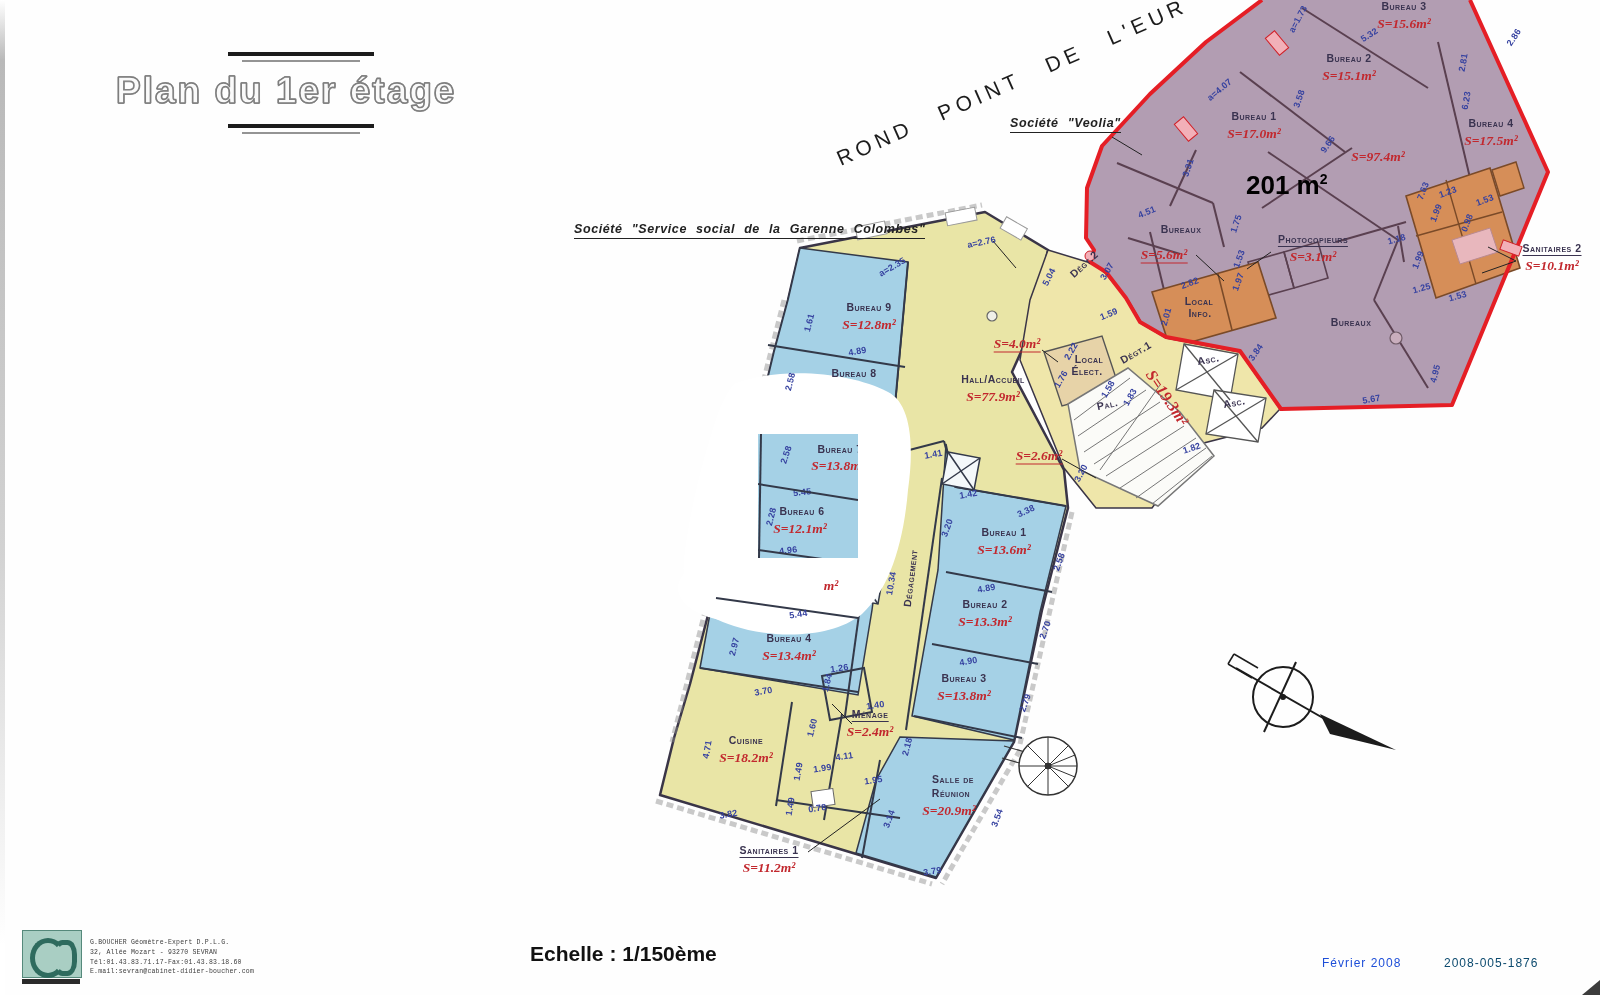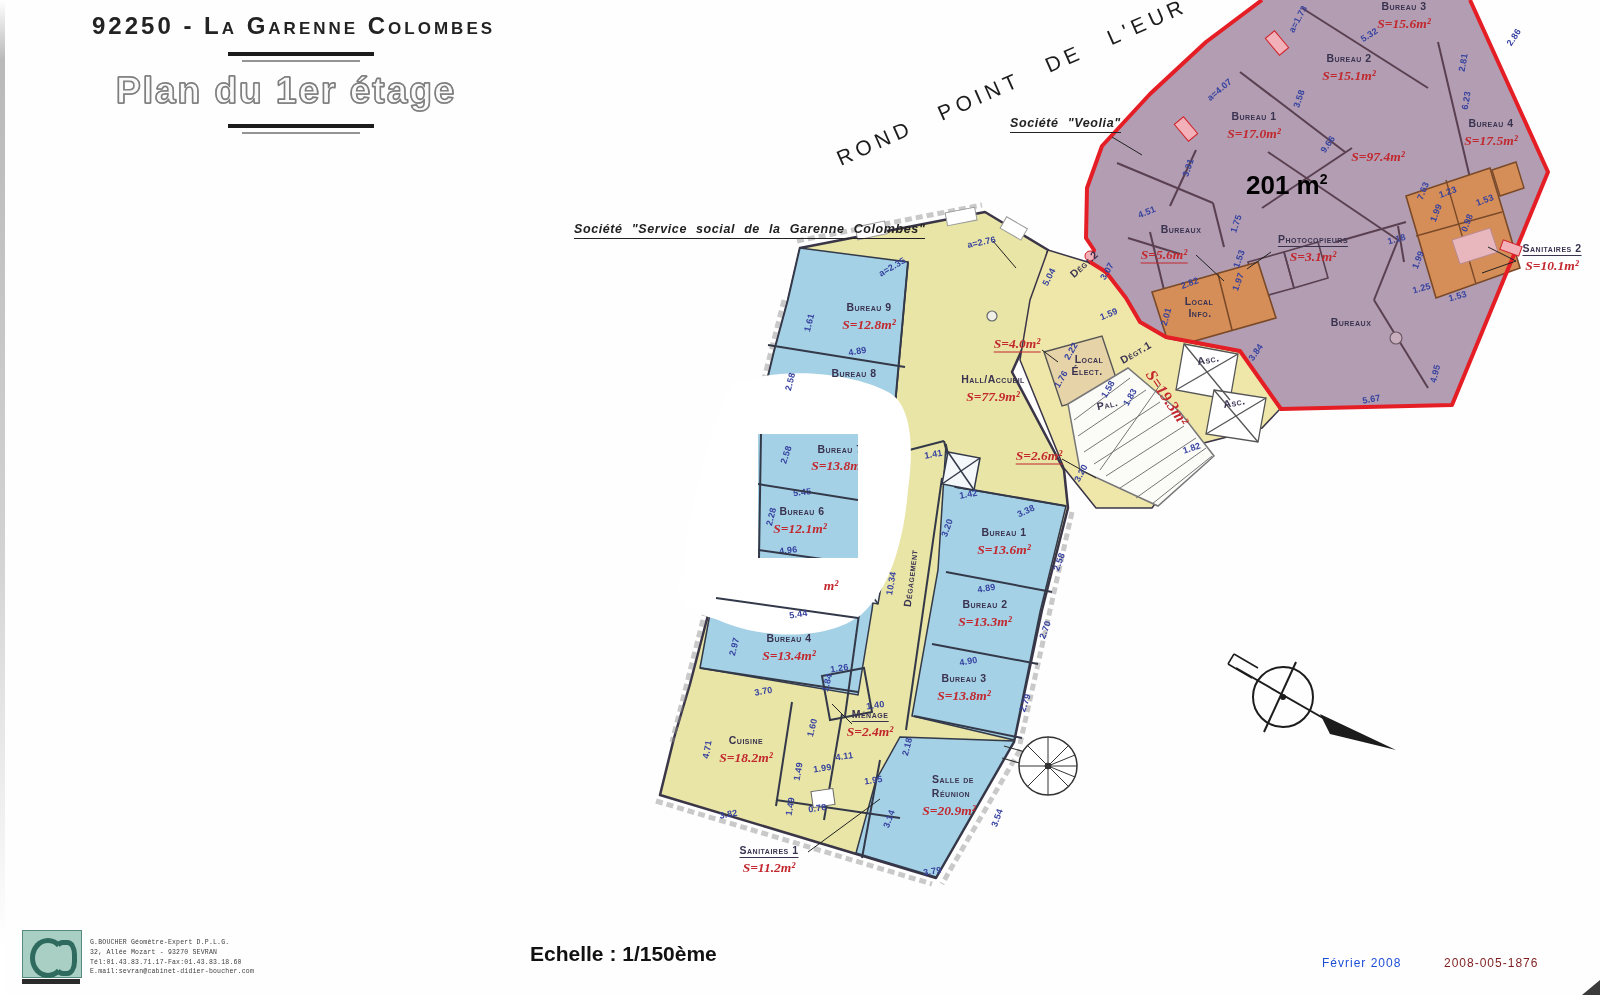--- a/index.html
+++ b/index.html
@@ -37,21 +37,21 @@
   #societe-service{left:574px;top:222px;}
   #big-area{position:absolute;left:1246px;top:170px;z-index:30;font-weight:700;font-size:26px;color:#000;white-space:nowrap;}
   #big-area sup{font-size:14px;}
   
   #nota{position:absolute;left:60px;top:834px;z-index:30;color:#1e1e1e;}
   #nota-title{font-size:15px;font-weight:700;letter-spacing:2px;border-bottom:1.6px solid #1e1e1e;
     display:inline-block;padding-bottom:2px;}
   .nota-line{font-size:12.5px;font-weight:500;letter-spacing:.4px;word-spacing:5px;margin-top:9px;}
   #scale-label{position:absolute;left:530px;top:942px;z-index:30;font-size:21px;font-weight:700;color:#111;text-align:right;}
   #footer-date{position:absolute;left:1322px;top:956px;z-index:30;font-size:12px;color:#1d4ed8;letter-spacing:1px;}
-  #footer-ref{position:absolute;left:1444px;top:956px;z-index:30;font-size:12px;color:#7f1d1d;letter-spacing:1px;}
+  #footer-ref{position:absolute;left:1444px;top:956px;z-index:30;font-size:12px;color:#0c4a6e;letter-spacing:1px;}
   
   #surveyor{position:absolute;left:22px;top:930px;z-index:30;display:flex;align-items:flex-start;}
   #logo-box{width:58px;height:46px;background:#a9cec3;border:1px solid #55897b;position:relative;}
   #logo-box .g1{position:absolute;left:7px;top:7px;width:26px;height:30px;border:5px solid #2e6b5e;
     border-right-color:transparent;border-radius:50%;}
   #logo-box .g2{position:absolute;left:30px;top:9px;width:14px;height:26px;border:5px solid #2e6b5e;
     border-left-color:transparent;border-radius:40%;}
   #logo-bar{width:58px;height:5px;background:#2a2a2a;margin-top:1px;}
   #surveyor-text{margin-left:8px;padding-top:8px;}
   #surveyor-text div{font:500 6.5px "Liberation Mono",monospace;color:#3c3c3c;line-height:1.5;letter-spacing:.2px;}
@@ -378,21 +378,20 @@
       <div class="plabel" style="left: 705px; top: 749px; transform: translate(-50%, -50%) rotate(-80deg);"><span class="dm">4.71</span></div>
       <div class="plabel" style="left: 932px; top: 869px; transform: translate(-50%, -50%) rotate(-8deg);"><span class="dm">3.79</span></div>
       <div class="plabel" style="left: 995px; top: 817px; transform: translate(-50%, -50%) rotate(-70deg);"><span class="dm">3.54</span></div>
     </div>
 
   <div id="street-label">ROND POINT DE L'EUR</div>
   <div id="societe-veolia" class="societe">Société "Veolia"</div>
   <div id="societe-service" class="societe">Société "Service social de la Garenne Colombes"</div>
   <div id="big-area"><span>201 m</span><sup>2</sup></div>
 
-  <div id="city-title" class="hdr">92250 - La Garenne Colombes</div>
   <div class="bar-thick" style="left:228px;top:52px;width:146px;"></div>
   <div class="bar-thin" style="left:242px;top:60px;width:118px;"></div>
   <div id="plan-title" class="hdr">Plan du 1er étage</div>
   <div class="bar-thick" style="left:228px;top:124px;width:146px;"></div>
   <div class="bar-thin" style="left:242px;top:132px;width:118px;"></div>
 
 
   <div id="scale-label">Echelle : 1/150ème</div>
   <div id="footer-date">Février 2008</div>
   <div id="footer-ref">2008-005-1876</div>

